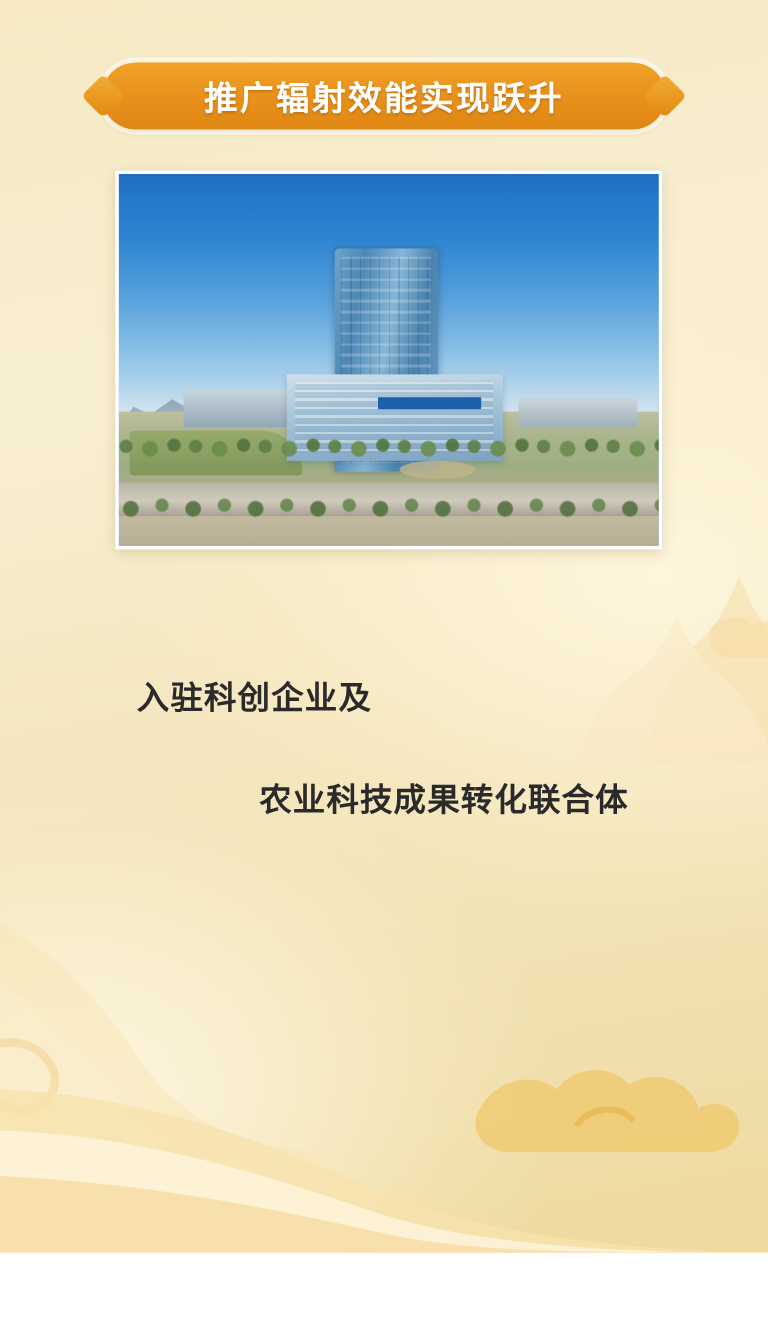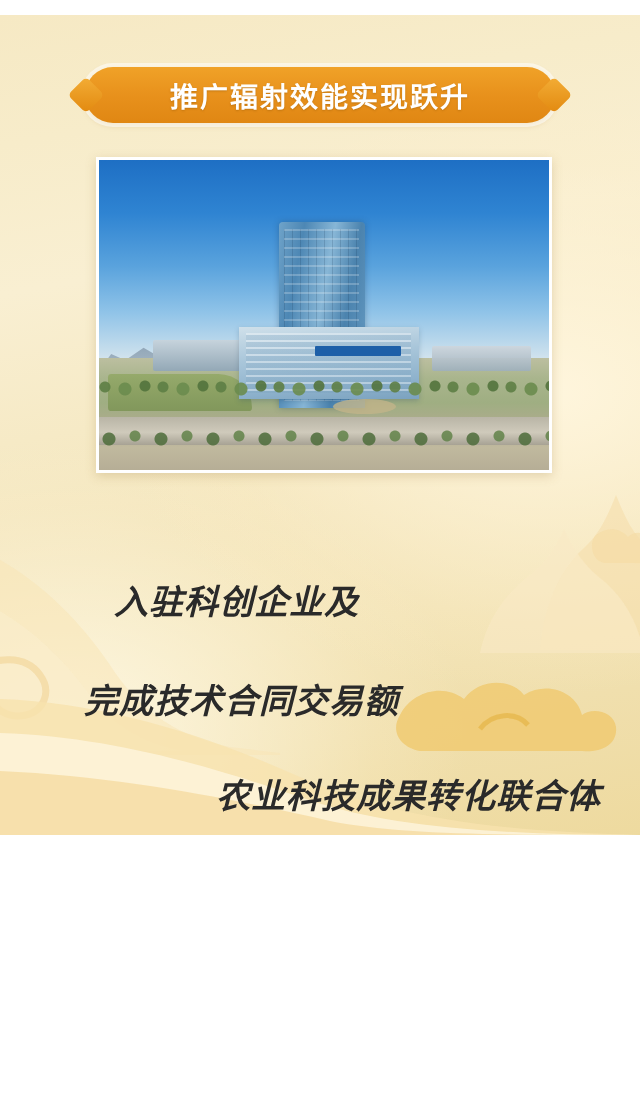--- a/index.html
+++ b/index.html
@@ -8,35 +8,34 @@
     padding: 0;
     background: #ffffff;
   }
   body {
     font-family: "Liberation Serif", "DejaVu Serif", serif;
   }
 
   .poster {
     position: relative;
     width: 640px;
-    height: 820px;
+    height: 1044px;
     overflow: hidden;
     background:
       radial-gradient(ellipse 620px 420px at 86% 46%, rgba(255,246,222,0.95) 0%, rgba(253,238,200,0.25) 55%, rgba(253,238,200,0) 72%),
       radial-gradient(ellipse 520px 380px at 10% 88%, rgba(255,250,232,0.9) 0%, rgba(255,243,210,0.2) 60%, rgba(255,243,210,0) 78%),
       linear-gradient(170deg,
         #f6e9c4 0%,
         #f7ecca 14%,
         #f9efd2 30%,
         #f6eac6 46%,
         #f3e5bc 60%,
         #f2e3b6 72%,
         #f0dfad 84%,
         #eeda9f 100%);
-    margin-top: 15px;
   }
 
   
   .deco {
     position: absolute;
     pointer-events: none;
   }
   .deco-right-mist {
     top: 400px;
     right: -40px;
@@ -284,26 +283,25 @@
 
   
   .stats {
     position: absolute;
     top: 560px;
     left: 0;
     width: 640px;
   }
   .stat-line {
     color: #2a2a2a;
-    font-size: 34px;
+    font-size: 27px;
     font-weight: bold;
     letter-spacing: 1px;
     font-family: "Liberation Serif", "DejaVu Serif", serif;
     white-space: nowrap;
-    font-style: italic;
   }
   .stat-line.l1 { margin: 0 0 0 114px; }
   .stat-line.l2 { margin: 22px 0 0 152px; }
   .stat-line.l3 { margin: 50px 0 0 84px; }
   .stat-line.l4 { margin: 74px 0 0 262px; }
   .stat-line.l5 { margin: 46px 0 0 216px; }
 </style>
 </head>
 <body>
 
@@ -356,17 +354,16 @@
       <div class="ph-sign"></div>
       <div class="ph-road"></div>
       <div class="ph-pond"></div>
       <div class="ph-trees"></div>
       <div class="ph-trees2"></div>
     </div>
   </div>
 
   <div class="stats">
     <div class="stat-line l1">入驻科创企业及</div>
-    <div class="stat-line l3">完成技术合同交易额</div>
     <div class="stat-line l5">农业科技成果转化联合体</div>
   </div>
 
 </div>
 
 </body></html>

